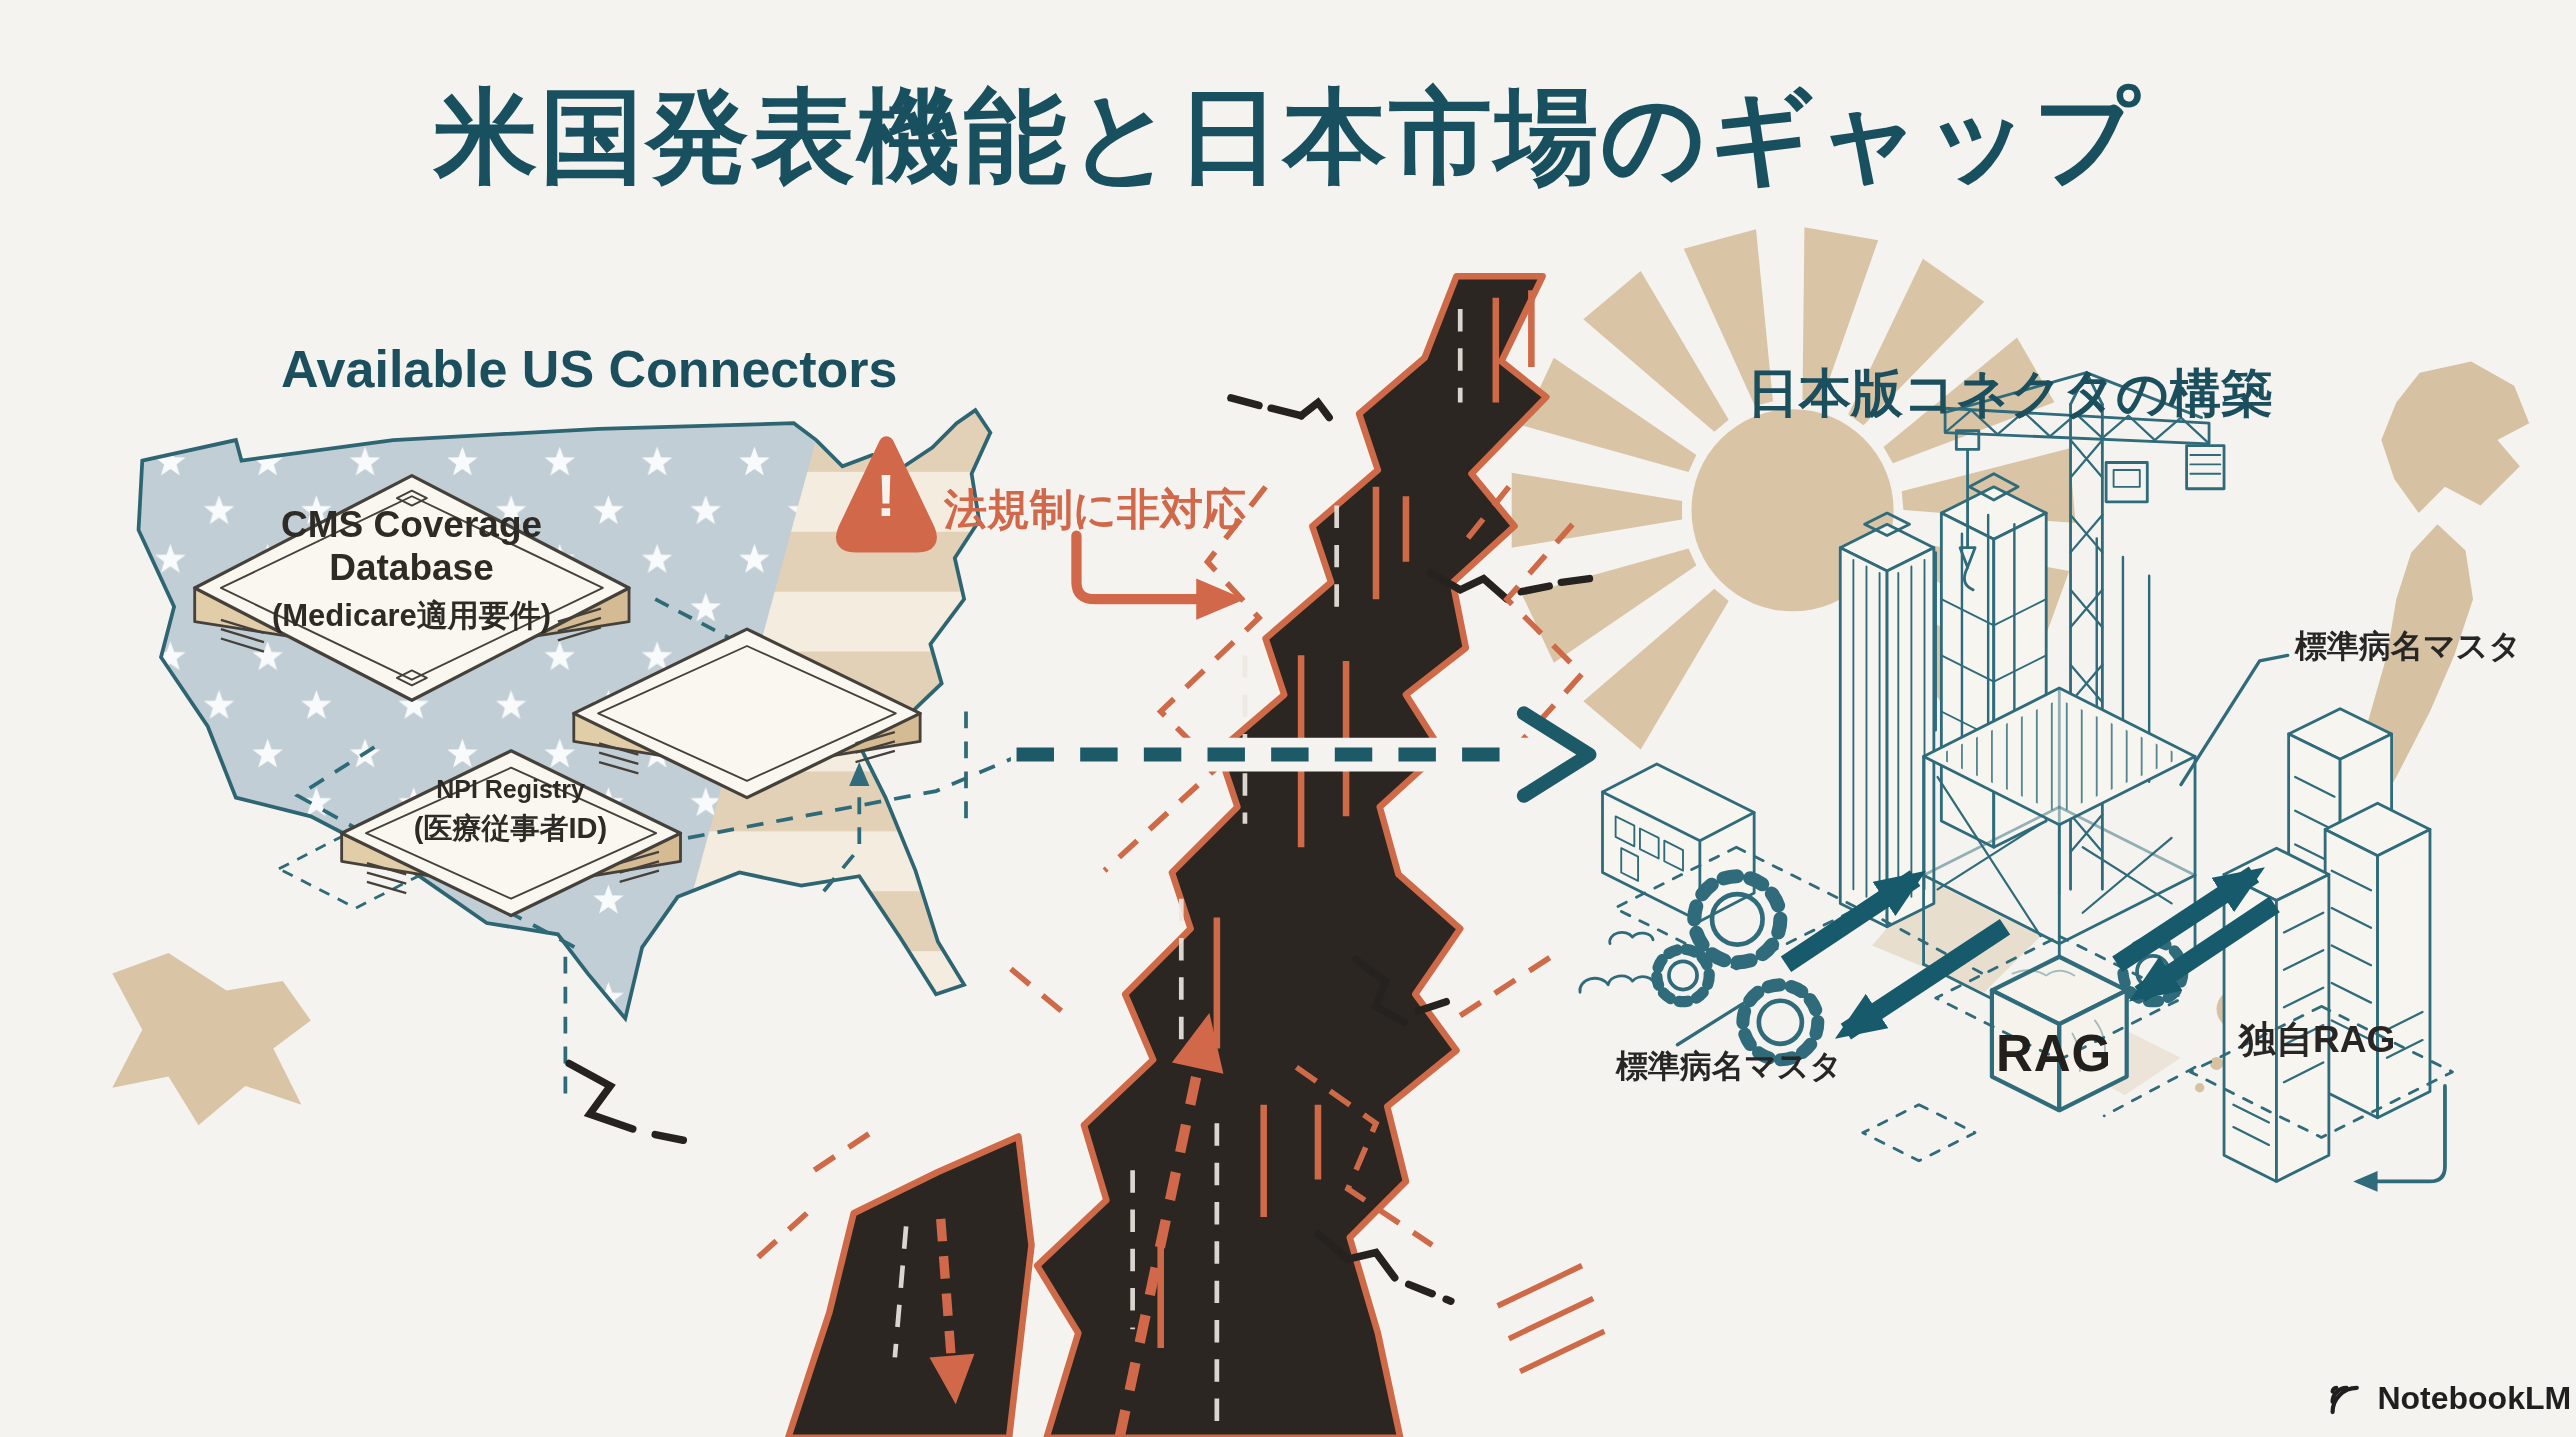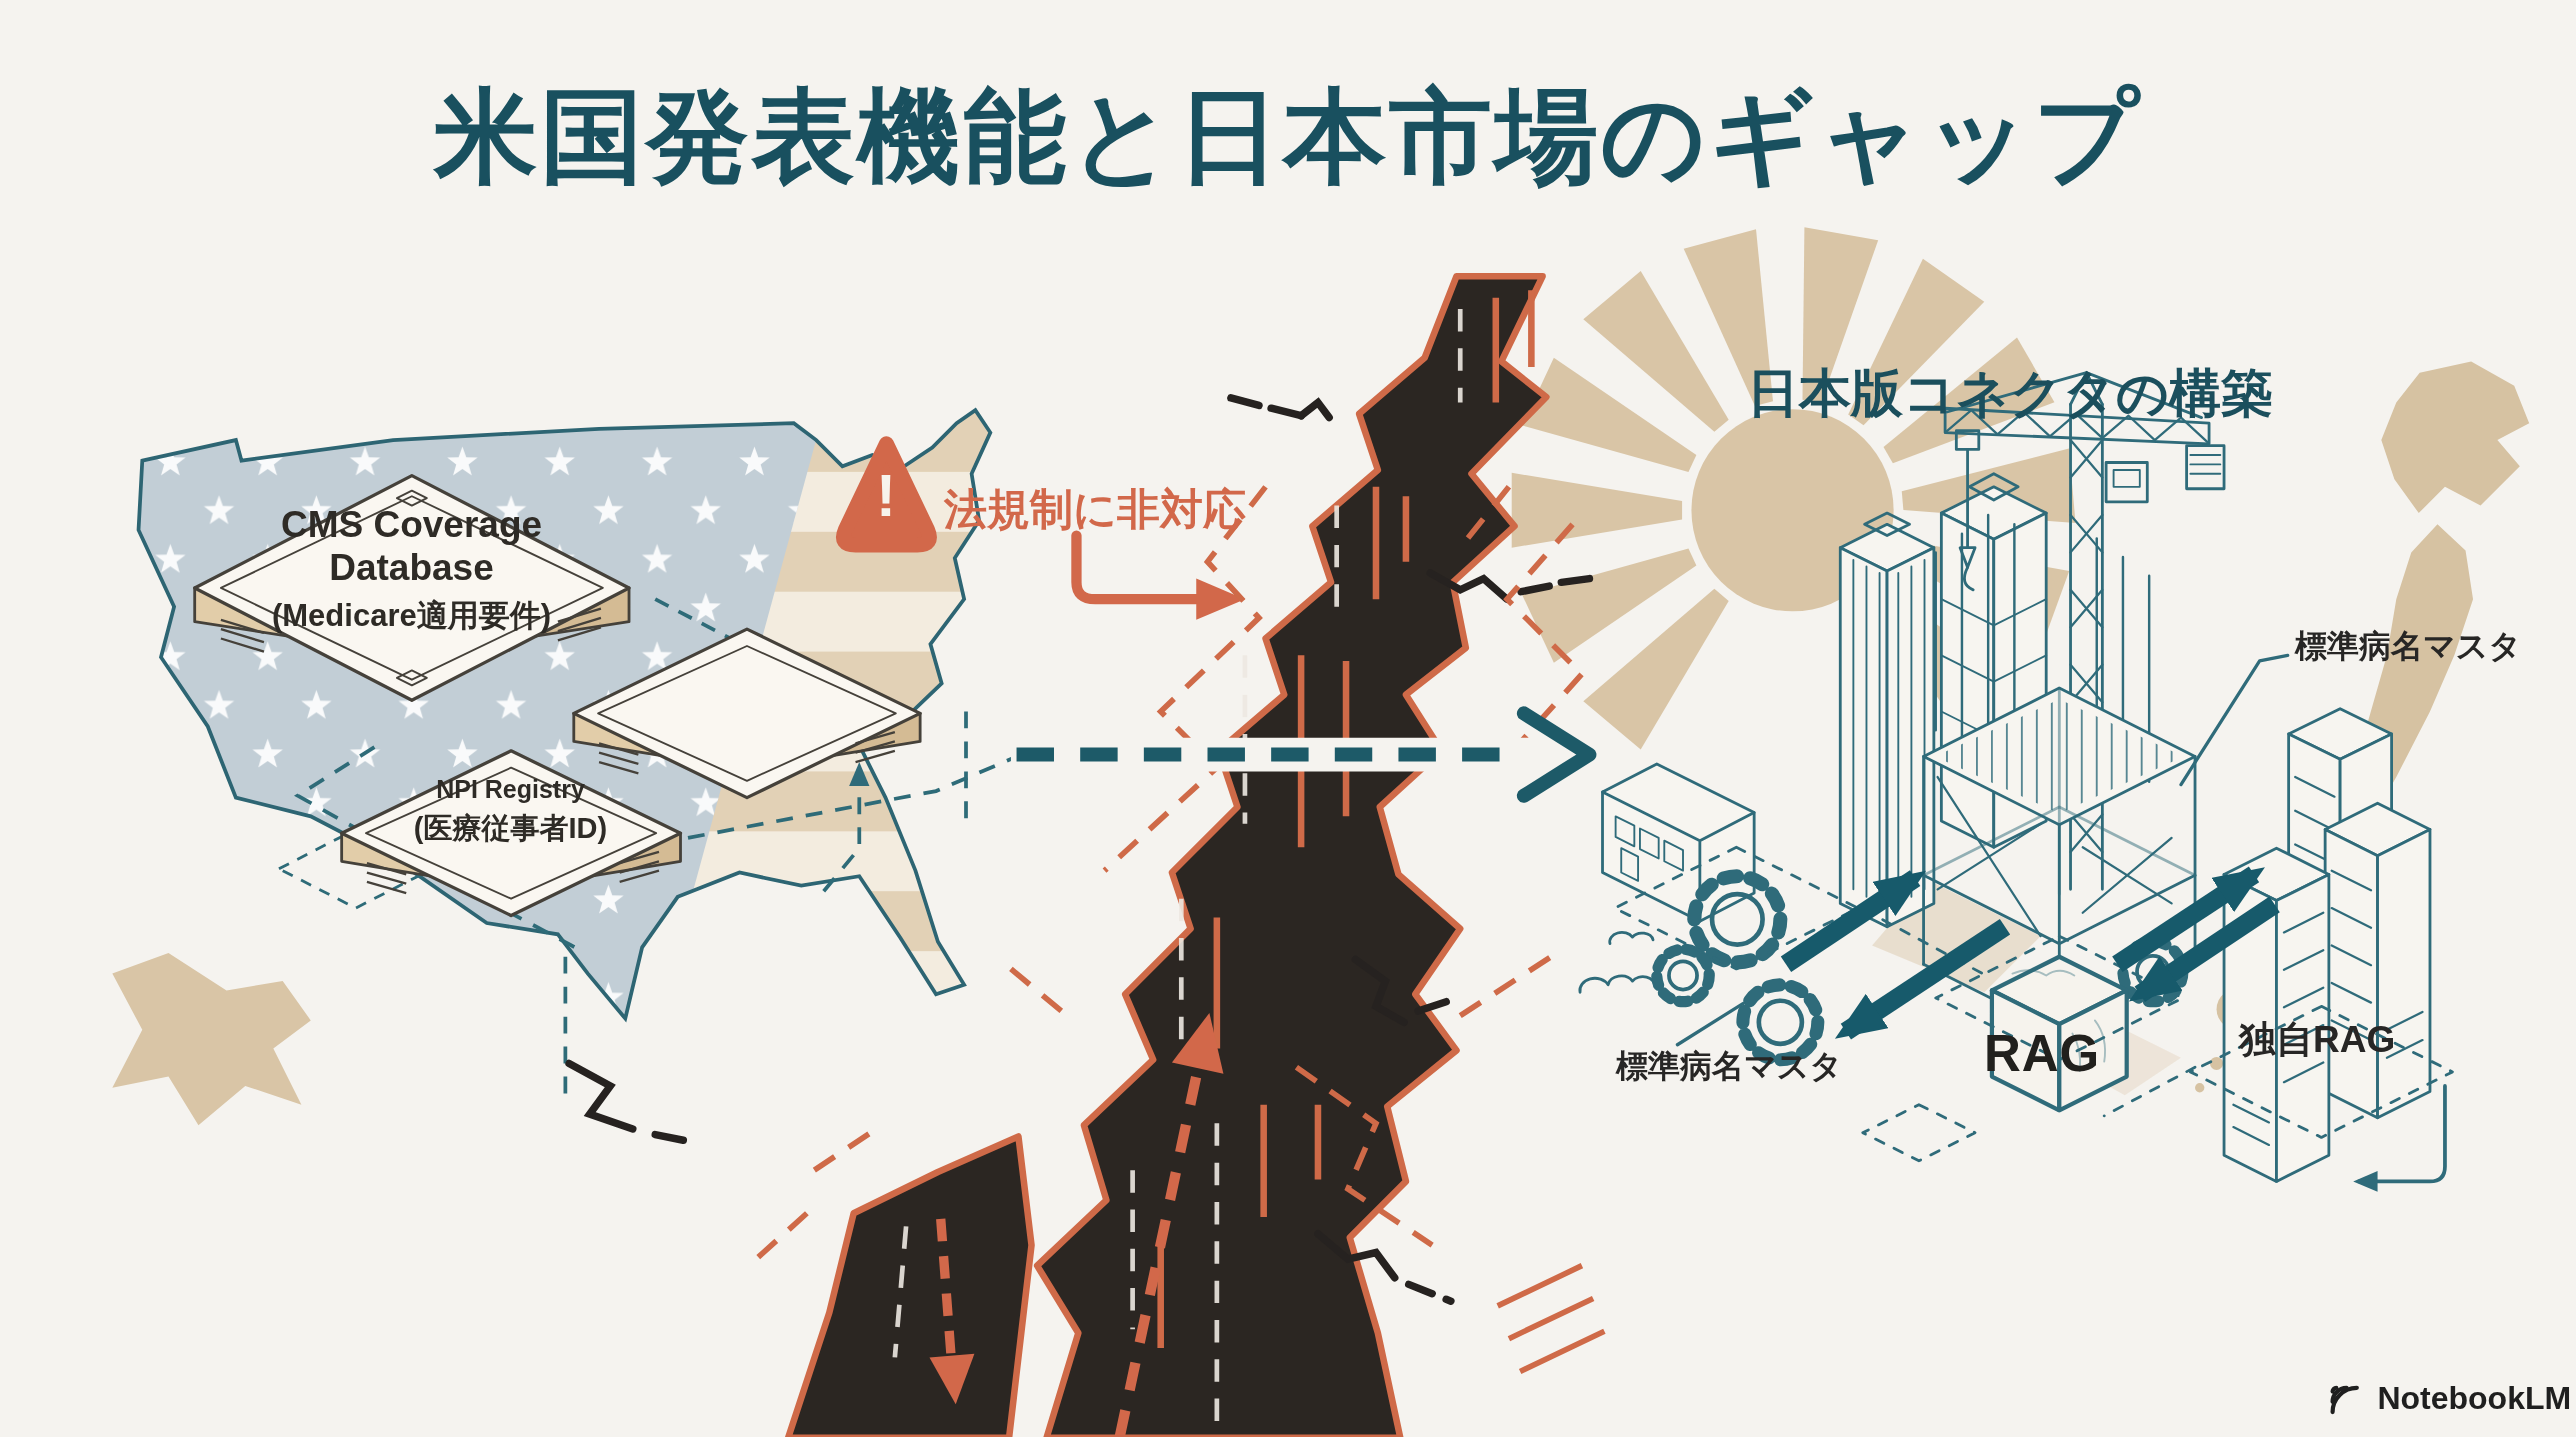--- a/index.html
+++ b/index.html
@@ -9,21 +9,21 @@
   .txt{position:absolute;left:0;top:0;width:100%;height:100%;z-index:2;pointer-events:none;border-radius:21px;}
   .title{position:absolute;left:0;top:69px;width:100%;margin:0;text-align:center;
          font-size:103px;font-weight:bold;color:#19505f;letter-spacing:2.8px;}
   .heading{position:absolute;font-size:52px;font-weight:bold;color:#1b4f5d;}
   .boxlabel{position:absolute;text-align:center;color:#2e2b26;}
   .boxlabel .bt{font-weight:bold;line-height:1.15;}
   .boxlabel .bs{font-weight:bold;margin-top:5.6px;}
   .warn-line{position:absolute;font-size:43px;font-weight:bold;color:#d2684a;}
   .warn-bang{position:absolute;font-size:60px;font-weight:bold;color:#f7f3ec;text-align:center;}
   .small-label{position:absolute;font-size:32px;font-weight:bold;color:#272625;}
-  .rag-label{position:absolute;font-size:51px;font-weight:bold;color:#21201d;letter-spacing:0.9px;}
+  .rag-label{position:absolute;font-size:51px;font-weight:bold;color:#21201d;text-align:center;letter-spacing:0.9px;}
   .caption{position:absolute;left:1601px;top:1157px;width:899px;font-size:43px;line-height:71px;
            color:#2f2e2b;font-weight:500;}
   .logo{position:absolute;left:2327px;top:1380px;display:flex;align-items:flex-end;gap:9.4px;}
   .logo-text{font-size:32px;font-weight:600;color:#1f1f1f;}
 </style>
 </head>
 <body>
 
 <div class="canvas">
 
@@ -339,20 +339,21 @@
   <g>
     <line x1="1080" y1="806" x2="1700" y2="806" stroke="#f5f3ef" stroke-width="36"></line>
     <line x1="1086" y1="806" x2="1618" y2="806" stroke="#1d5a68" stroke-width="15" stroke-dasharray="40 28"></line>
     <path d="M1628,762 L1698,806 L1628,850" fill="none" stroke="#1d5a68" stroke-width="15" stroke-linecap="round" stroke-linejoin="round"></path>
   </g>
 </svg>
 
 <div class="txt">
   <h1 class="title">米国発表機能と日本市場のギャップ</h1>
 
+  <div class="heading" style="left:281px;top:339px;">Available US Connectors</div>
 
   <div class="heading" style="left:1747px;top:339px;margin-top:20px;">日本版コネクタの構築</div>
 
   <div class="boxlabel" style="left:229px;top:504px;width:365px;">
     <div class="bt" style="font-size:37px;">CMS Coverage Database</div>
     <div class="bs" style="font-size:31px;">(Medicare適用要件)</div>
   </div>
 
 
   <div class="boxlabel" style="left:344px;top:775px;width:333px;">

